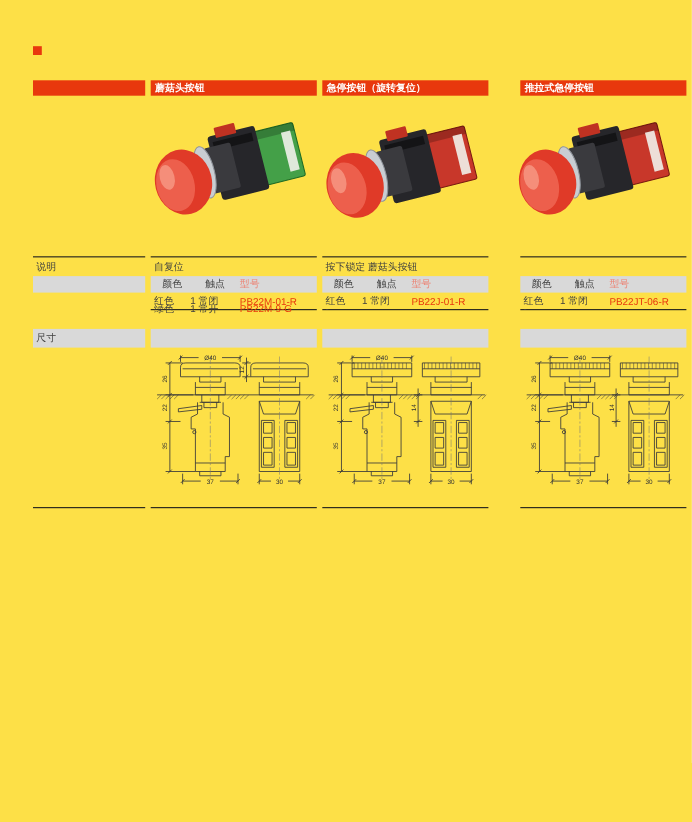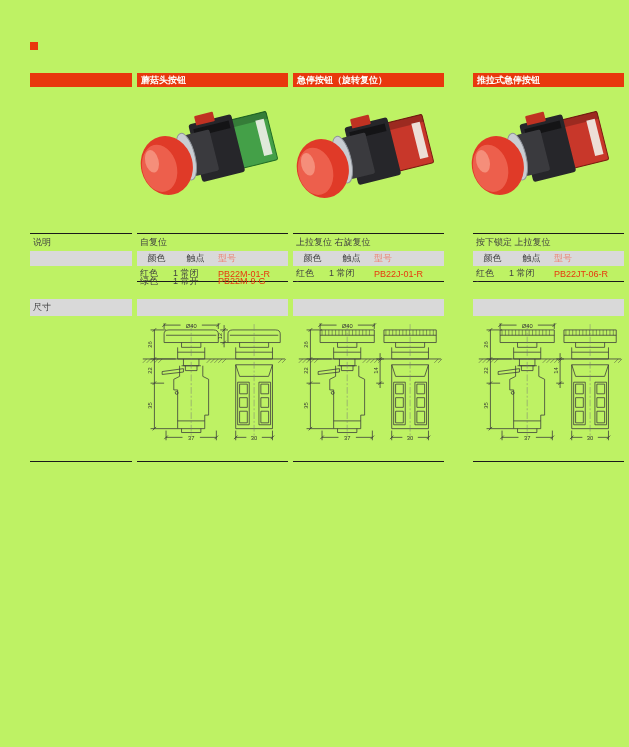--- a/index.html
+++ b/index.html
@@ -1,16 +1,16 @@
 <!DOCTYPE html>
 <html style="--accent: #e8380d; --band: #d9d9d9; --model: #e8380d; --modelhead: #ec8576;"><head>
 <meta charset="utf-8">
 <style>
   html,body{margin:0;padding:0;background:#fff;}
-  .page{position:relative;width:629px;height:747px;background:#bef264;
+  .page{position:relative;width:629px;height:747px;background:#fde047;
         font-family:"Liberation Sans",sans-serif;overflow:hidden;}
   
   .c0{left:30px;width:102px;}
   .c1{left:137px;width:151px;}
   .c2{left:293px;width:151px;}
   .c3{left:448px;width:151px;margin-left:25px;}
   
   .bar{position:absolute;top:73px;height:14px;background:var(--accent,#e8380d);
        color:#fff;font-size:9px;font-weight:bold;line-height:14px;
        padding-left:4px;box-sizing:border-box;white-space:nowrap;overflow:hidden;}
@@ -111,22 +111,21 @@
   <div class="line l-mid c2"></div>
   <div class="line l-mid c3"></div>
 
   <div class="line l-bot c0"></div>
   <div class="line l-bot c1"></div>
   <div class="line l-bot c2"></div>
   <div class="line l-bot c3"></div>
 
   <div class="cell rowA c0">说明</div>
   <div class="cell rowA c1">自复位</div>
-  <div class="cell rowA c2">上拉复位 右旋复位</div>
-  <div class="cell rowA c3">按下锁定 上拉复位</div>
+  <div class="cell rowA c2">按下锁定 蘑菇头按钮</div>
 
   <div class="cell rowB c0 gray"></div>
   <div class="cell rowB c1 gray">
     <span class="sc">颜色</span>
     <span class="st">触点</span>
     <span class="hm">型号</span>
   </div>
   <div class="cell rowB c2 gray">
     <span class="sc">颜色</span>
     <span class="st">触点</span>

